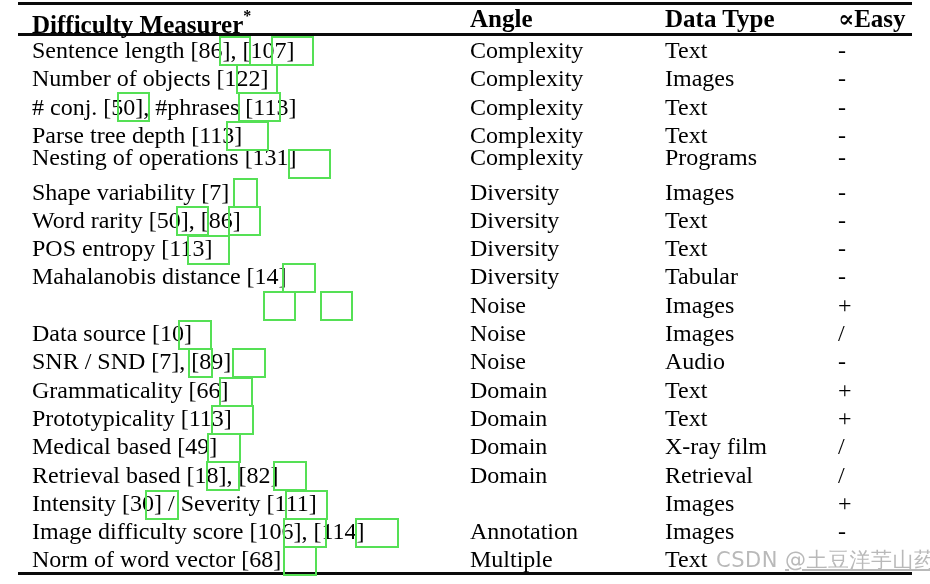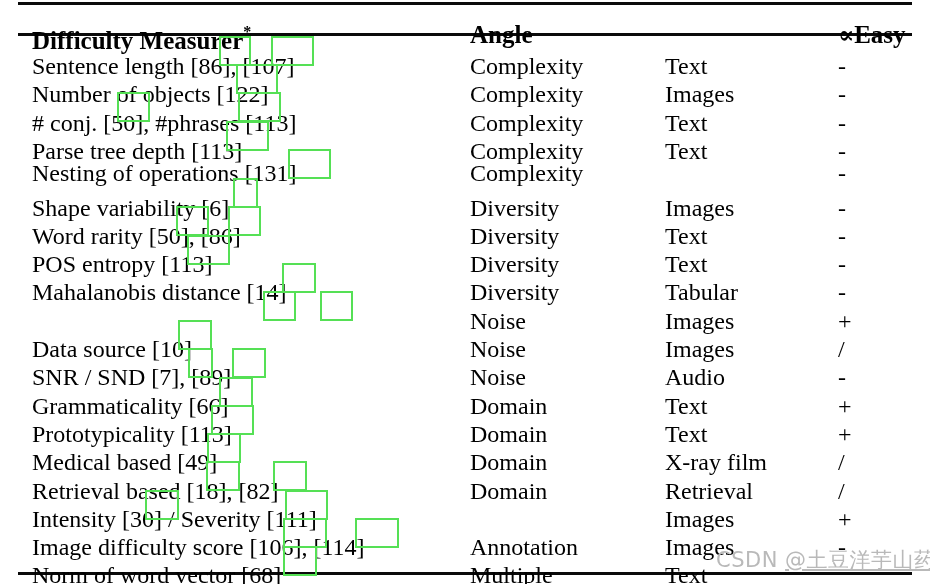--- a/index.html
+++ b/index.html
@@ -34,21 +34,20 @@
     left: 0;
     top: 0;
     width: 930px;
   }
   .row {
     position: absolute;
     left: 0;
     width: 744px;
     height: 28px;
     white-space: nowrap;
-    margin-top: 16px;
   }
   .cell {
     position: absolute;
     top: 0;
     white-space: nowrap;
     line-height: 28px;
   }
   .c-measurer { left: 32px;  }
   .c-angle    { left: 470px; }
   .c-datatype { left: 665px; }
@@ -110,20 +109,21 @@
 
   <div class="rule rule-top"></div>
   <div class="rule rule-header"></div>
   <div class="rule rule-bottom"></div>
 
   <div class="table">
 
     <div class="row header-row">
       <div class="cell c-measurer"><span>Difficulty Measurer</span><span class="sup-star">*</span></div>
       <div class="cell c-angle">Angle</div>
+      <div class="cell c-datatype">Data Type</div>
       <div class="cell c-easy"><span class="prop-sym">∝</span><span>Easy</span></div>
     </div>
 
     <div id="body-rows">
         <div class="row body-row" style="top: 36px;">
           <div class="cell c-measurer">Sentence length [86], [107]</div>
           <div class="cell c-angle">Complexity</div>
           <div class="cell c-datatype">Text</div>
           <div class="cell c-easy">-</div>
         </div>
@@ -141,24 +141,25 @@
         </div>
         <div class="row body-row" style="top: 120.9px;">
           <div class="cell c-measurer">Parse tree depth [113]</div>
           <div class="cell c-angle">Complexity</div>
           <div class="cell c-datatype">Text</div>
           <div class="cell c-easy">-</div>
         </div>
         <div class="row body-row" style="top: 143px;">
           <div class="cell c-measurer">Nesting of operations [131]</div>
           <div class="cell c-angle">Complexity</div>
+          <div class="cell c-datatype">Programs</div>
           <div class="cell c-easy">-</div>
         </div>
         <div class="row body-row" style="top: 177.5px;">
-          <div class="cell c-measurer">Shape variability [6]</div>
+          <div class="cell c-measurer">Shape variability [7]</div>
           <div class="cell c-angle">Diversity</div>
           <div class="cell c-datatype">Images</div>
           <div class="cell c-easy">-</div>
         </div>
         <div class="row body-row" style="top: 205.8px;">
           <div class="cell c-measurer">Word rarity [50], [86]</div>
           <div class="cell c-angle">Diversity</div>
           <div class="cell c-datatype">Text</div>
           <div class="cell c-easy">-</div>
         </div>

